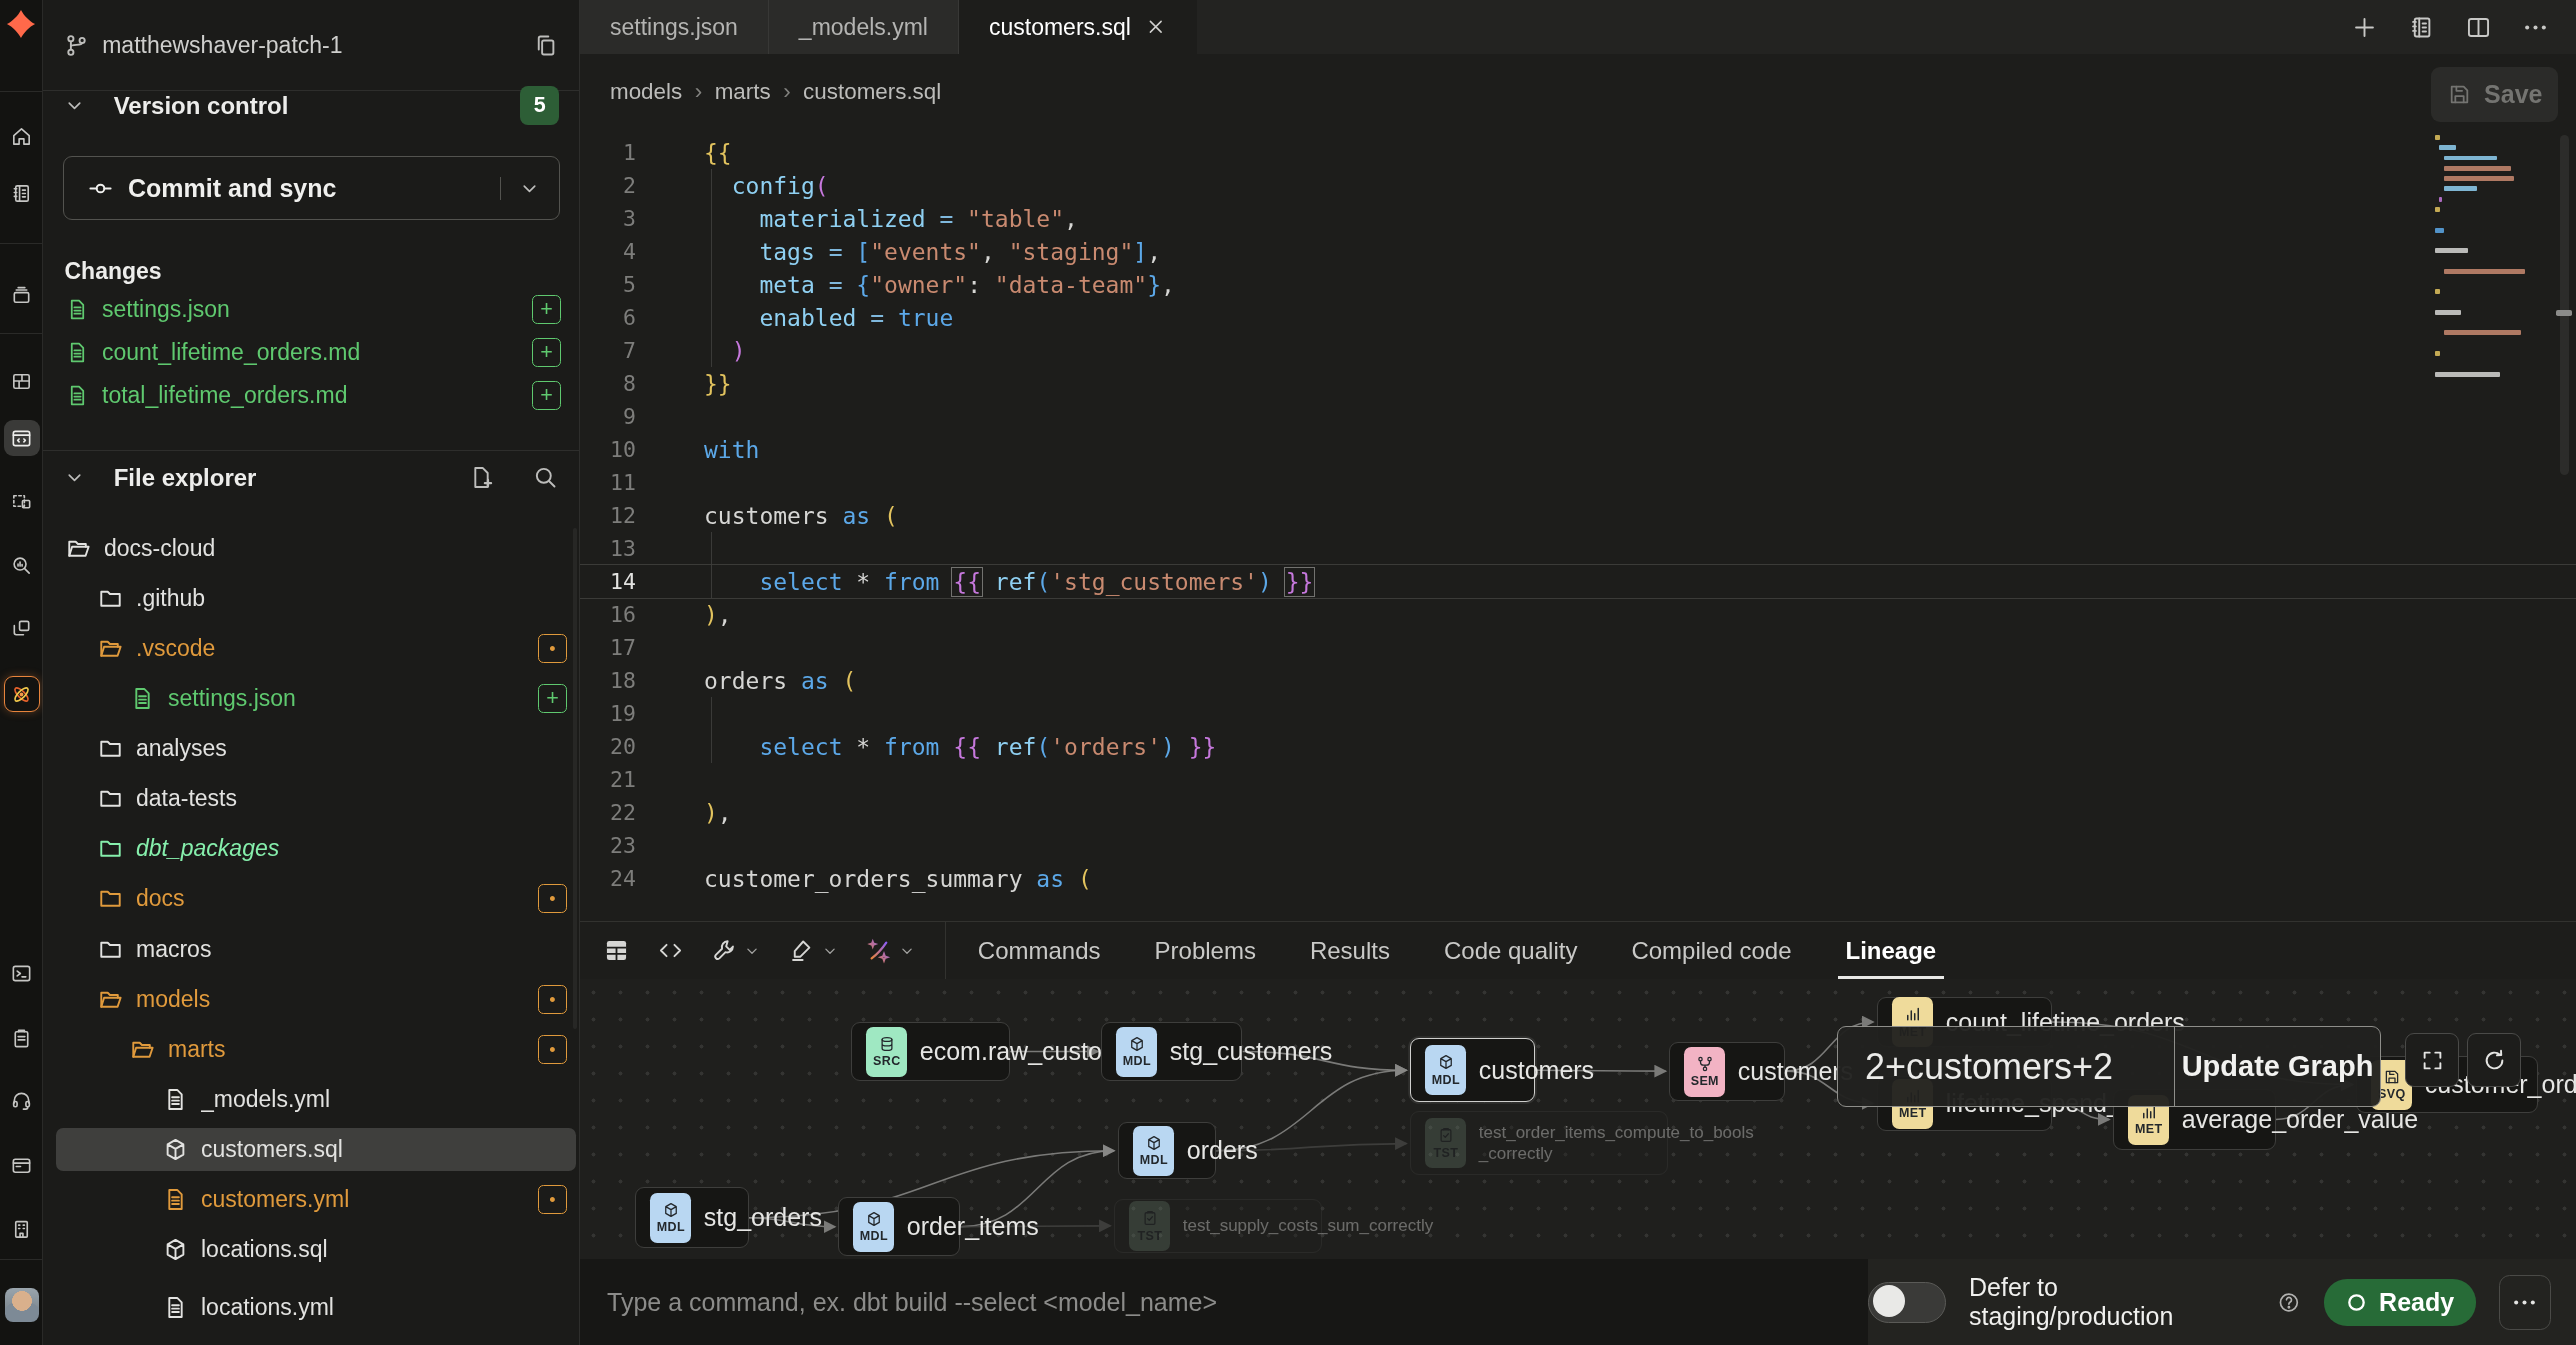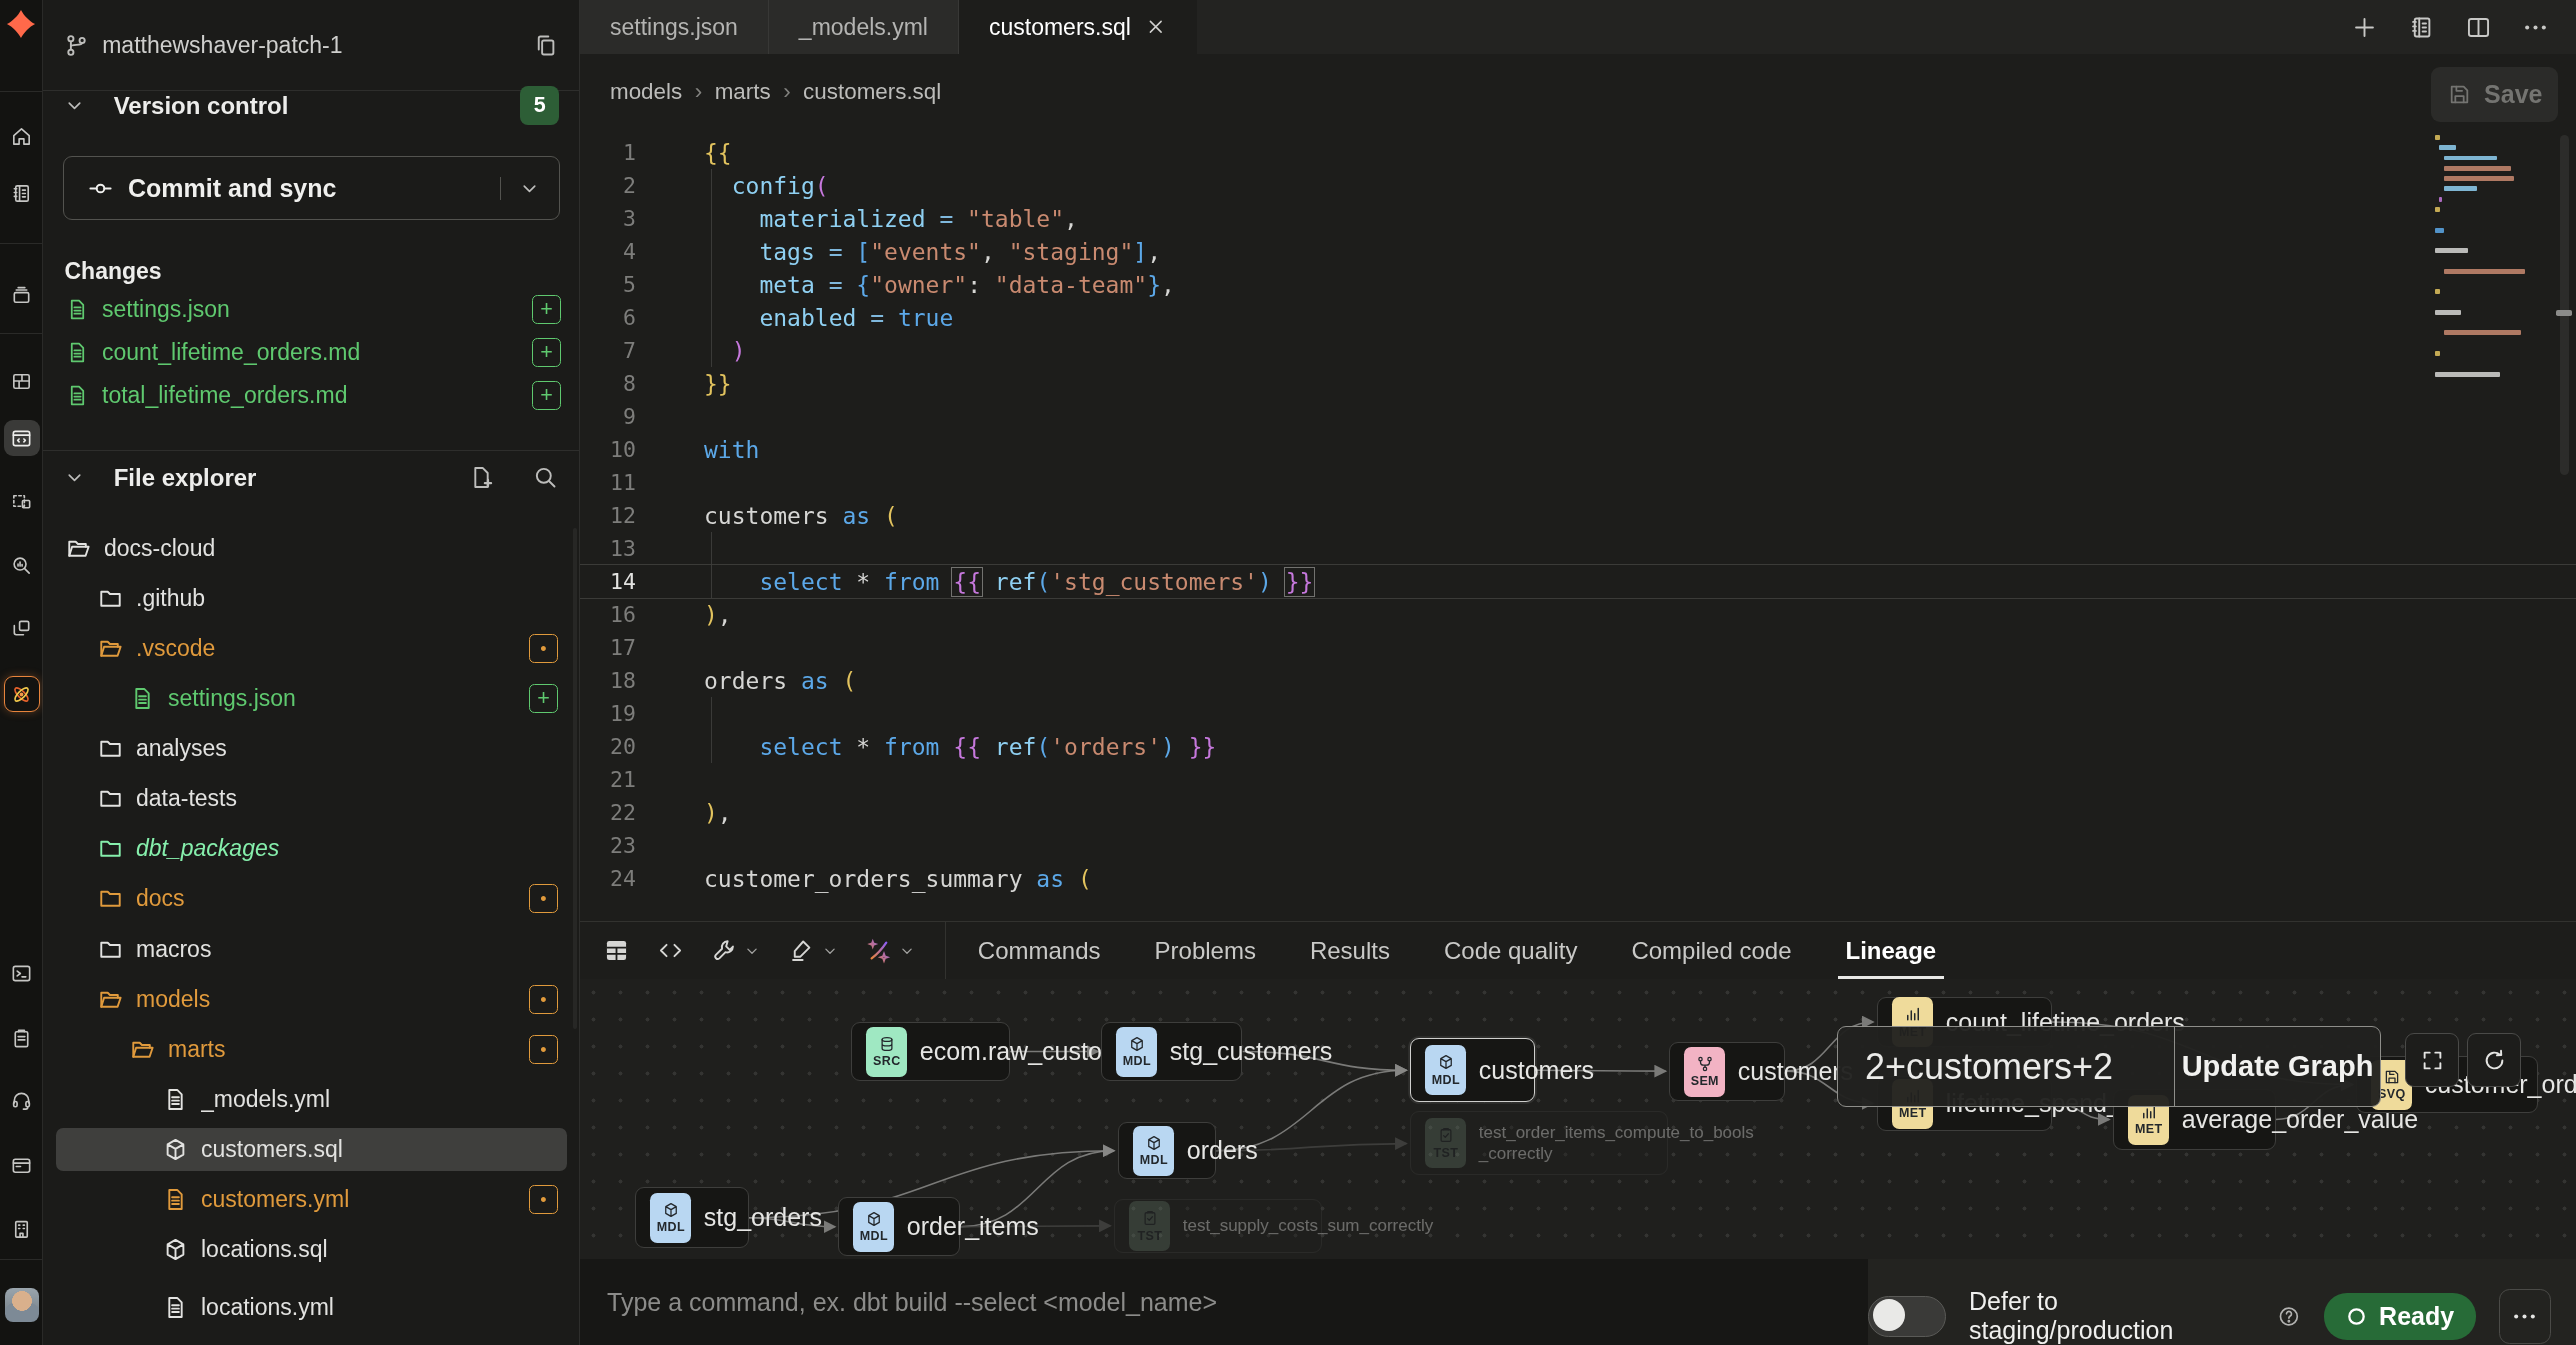--- a/index.html
+++ b/index.html
@@ -36,21 +36,21 @@
   #commit-btn .main { flex:1; display:flex; align-items:center; gap:14.3px; padding-left:23px; }
   #commit-btn .main span { font-size:25px; font-weight:bold; color:#f0f0ee; }
   #commit-btn .dd { width:59px; border-left:0.9px solid #53534f; display:flex; align-items:center; justify-content:center; color:#cdcdcb; }
   .mini-label { position:absolute; left:21.5px; font-size:23px; font-weight:bold; color:#ededeb; }
   .chg-row { position:absolute; left:21.5px; right:18px; height:43px; display:flex; align-items:center; gap:12.5px; }
   .chg-row .fic { width:25px; height:25px; }
   .chg-row .nm { flex:1; font-size:23px; }
   .badge-box { width:29px; height:29px; border-radius:5.4px; border:1.8px solid; display:flex; align-items:center; justify-content:center; font-size:21.5px; line-height:1; }
   .green { color:#5fc96f; } .orangec { color:#e09a3c; } .whitec { color:#e2e2e0; } .grayc { color:#86efac; }
   #exp-div { position:absolute; left:0; top:450px; width:100%; height:0.9px; background:#2e2e2c; }
-  .tree-row { position:absolute; left:12.5px; right:12px; height:43px; display:flex; align-items:center; gap:12.5px; border-radius:7.2px; padding:0 9px; }
+  .tree-row { position:absolute; left:12.5px; right:3px; height:43px; display:flex; align-items:center; gap:12.5px; border-radius:7.2px; padding:0 9px; }
   .tree-row.sel { background:#3f3f3d; }
   .tree-row .fic { width:27px; height:27px; flex:0 0 auto; }
   .tree-row .nm { flex:1; font-size:23px; white-space:nowrap; overflow:hidden; }
   .tree-row .nm.it { font-style:italic; }
   #side-scroll { position:absolute; right:1.8px; top:528px; width:4.5px; height:501px; background:#343432; border-radius:2.7px; opacity:.5; }
 
   
   #tabbar { left:580px; top:0; width:1996px; height:54px; background:#232321; display:flex; }
   .tab { height:54px; display:flex; align-items:center; gap:14.3px; padding:0 30px; font-size:23px; color:#b4b4b2; background:#2b2b29; border-right:0.9px solid #383836; }
   .tab.active { background:#1d1d1b; color:#ffffff; border-right:none; }
@@ -102,21 +102,21 @@
   .node.dim { opacity:.38; background:#20201e; }
   .node.dim .nl { white-space:normal; font-size:17px; line-height:1.25; }
   .b-src{background:#9fe8c2} .b-mdl{background:#b9d7f2} .b-sem{background:#f2b3c4} .b-met{background:#efdb9b} .b-svq{background:#efdb9b} .b-tst{background:#5c6e60; color:#b9c9bc}
   #lin-popup { position:absolute; z-index:5; background:rgba(33,33,31,.96); border:1.3px solid #8e8e8a; border-radius:9px; display:flex; align-items:stretch; }
   #lin-popup .q { flex:1; display:flex; align-items:center; padding-left:27px; font-size:36px; color:#ececea; }
   #lin-popup .ub { width:206px; border-left:1.3px solid #8e8e8a; display:flex; align-items:center; justify-content:center; font-size:29px; font-weight:bold; color:#f2f2f0; }
   .canvas-btn { position:absolute; z-index:5; width:54px; height:54px; background:#1d1d1b; border:1.3px solid #4a4a48; border-radius:9px; display:flex; align-items:center; justify-content:center; color:#e4e4e2; }
   .canvas-btn svg { width:27px; height:27px; }
 
   
-  #statusbar { left:580px; top:1259px; width:1996px; height:86px; background:#232320; display:flex; align-items:flex-end; }
+  #statusbar { left:580px; top:1259px; width:1996px; height:86px; background:#232320; display:flex; align-items:center; }
   #cmd-input { width:1288px; height:86px; background:#171715; display:flex; align-items:center; padding:0 27px; font-size:25px; color:#8c8c8a; }
   #status-right { flex:1; display:flex; align-items:center; justify-content:flex-end; gap:23px; padding-right:25px; }
   #defer-toggle { width:82px; height:41px; border-radius:21.5px; background:#3a3a38; border:1.3px solid #5a5a57; position:relative; }
   #defer-toggle .knob { position:absolute; left:3.6px; top:2.7px; width:32px; height:32px; border-radius:50%; background:#e9e9e7; }
   #defer-label { font-size:25px; color:#f0f0ee; }
   #help-ic { width:25px; height:25px; color:#b2b2b0; }
   #ready-badge { background:#276b37; border-radius:23px; height:47px; display:flex; align-items:center; gap:10.7px; padding:0 21.5px; font-size:25px; font-weight:bold; color:#ffffff; }
   #ready-badge .ic { width:23px; height:23px; }
   #more-btn { width:55px; height:55px; border:1.3px solid #4a4a47; border-radius:10.7px; display:flex; align-items:center; justify-content:center; color:#e4e4e2; }
 </style>

